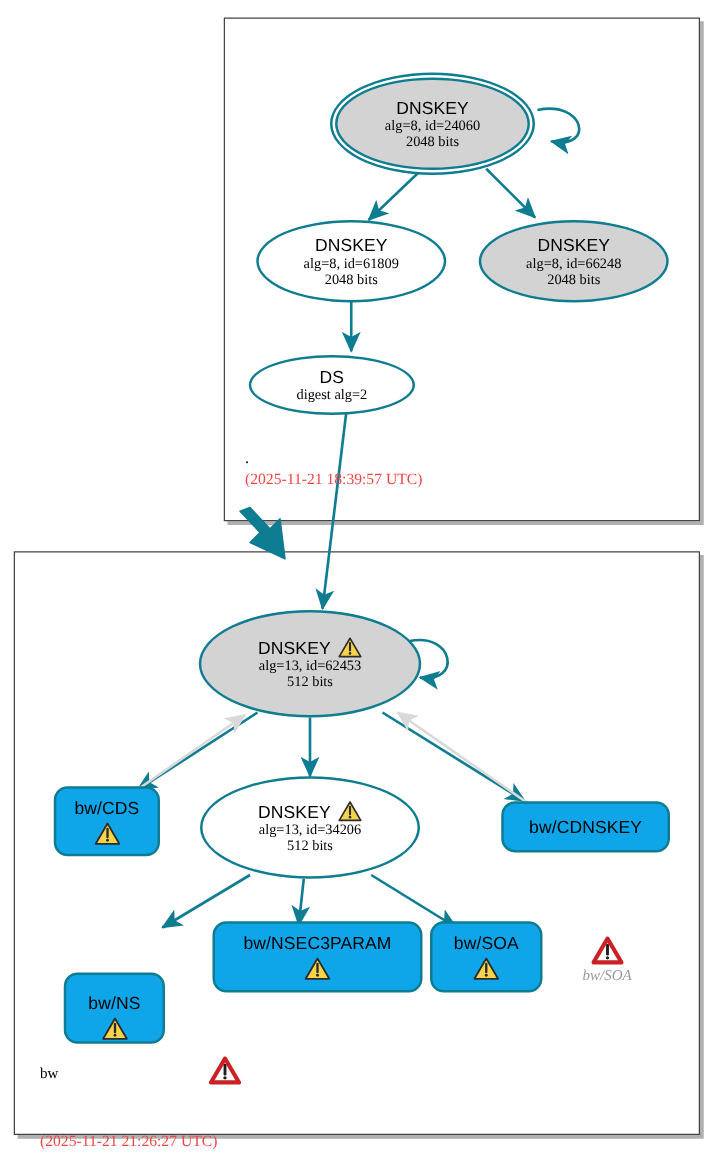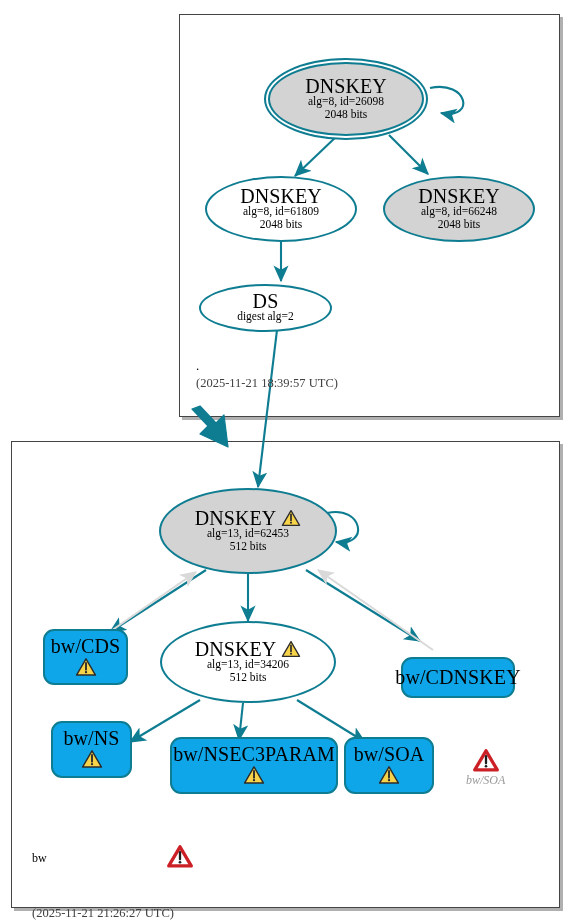--- a/index.html
+++ b/index.html
@@ -53,22 +53,22 @@
   .ellipse.filled { background: #d3d3d3; }
   .ellipse.sep {
     box-shadow: 0 0 0 2px #ffffff, 0 0 0 4px #0e7c91;
   }
   .rrect {
     border: 2px solid #0e7c91;
     border-radius: 11px;
     background: #0ea5e9;
   }
   .n-title {
-    font-family: Liberation Serif, serif;
-    font-size: 20px;
+    font-family: Liberation Sans, sans-serif;
+    font-size: 14px;
     line-height: 17px;
     letter-spacing: .1px;
     white-space: nowrap;
   }
   .n-sub {
     font-family: "Liberation Serif", serif;
     font-size: 11.5px;
     line-height: 13px;
     white-space: nowrap;
   }
@@ -82,21 +82,21 @@
     position: absolute;
     font-family: "Liberation Serif", serif;
     font-size: 13px;
     color: #000000;
     white-space: nowrap;
   }
   .zone-stamp {
     position: absolute;
     font-family: "Liberation Serif", serif;
     font-size: 12.5px;
-    color: #404040;
+    color: #ef4444;
     white-space: nowrap;
   }
   .standalone-err {
     position: absolute;
     display: flex;
     flex-direction: column;
     align-items: center;
     gap: 1px;
   }
   .err-caption {
@@ -162,21 +162,21 @@
 
     <g>
       <path d="M200,406 L216,423 L224,415 L228,447 L200,434 L208,426 L192,409 Z" fill="#0e7c91" stroke="#0e7c91" stroke-width="1.2" stroke-linejoin="round"></path>
     </g>
   </svg>
 
   <div class="node ellipse filled sep" id="n-root-ksk" style="left:268px; top:62px; width:156px; height:74px;">
     <div class="title-row">
       <span class="n-title">DNSKEY</span>
     </div>
-    <span class="n-sub">alg=8, id=26098</span>
+    <span class="n-sub">alg=8, id=24060</span>
     <span class="n-sub">2048 bits</span>
   </div>
 
   <div class="node ellipse" id="n-root-zsk" style="left:205px; top:176px; width:152px; height:66px;">
     <div class="title-row">
       <span class="n-title">DNSKEY</span>
     </div>
     <span class="n-sub">alg=8, id=61809</span>
     <span class="n-sub">2048 bits</span>
   </div>
@@ -227,25 +227,25 @@
 
   <div class="node rrect" id="n-bw-cds" style="left:43px; top:629px; width:85px; height:56px; gap:2px;">
     <span class="n-title">bw/CDS</span>
     <svg class="ico" width="22" height="20" viewBox="0 0 20 18">
       <path d="M10 1.6 L18.6 16.3 L1.4 16.3 Z" fill="#f7d34a" stroke="#2b2b2b" stroke-width="1.3" stroke-linejoin="round"></path>
       <path d="M10 5.4 L10 11.4" stroke="#2b2b2b" stroke-width="1.7" stroke-linecap="round"></path>
       <circle cx="10" cy="13.7" r="1.05" fill="#2b2b2b"></circle>
     </svg>
   </div>
 
-  <div class="node rrect" id="n-bw-cdnskey" style="left:401px; top:641px; width:114px; height:41px;margin-top:16px;">
+  <div class="node rrect" id="n-bw-cdnskey" style="left:401px; top:641px; width:135px; height:41px;">
     <span class="n-title">bw/CDNSKEY</span>
   </div>
 
-  <div class="node rrect" id="n-bw-ns" style="left:51px; top:721px; width:81px; height:57px; gap:2px;">
+  <div class="node rrect" id="n-bw-ns" style="left:51px; top:778px; width:81px; height:57px; gap:2px;justify-content:flex-end;">
     <span class="n-title">bw/NS</span>
     <svg class="ico" width="22" height="20" viewBox="0 0 20 18">
       <path d="M10 1.6 L18.6 16.3 L1.4 16.3 Z" fill="#f7d34a" stroke="#2b2b2b" stroke-width="1.3" stroke-linejoin="round"></path>
       <path d="M10 5.4 L10 11.4" stroke="#2b2b2b" stroke-width="1.7" stroke-linecap="round"></path>
       <circle cx="10" cy="13.7" r="1.05" fill="#2b2b2b"></circle>
     </svg>
   </div>
 
   <div class="node rrect" id="n-bw-nsec3param" style="left:170px; top:737px; width:168px; height:57px; gap:2px;">
     <span class="n-title">bw/NSEC3PARAM</span>

